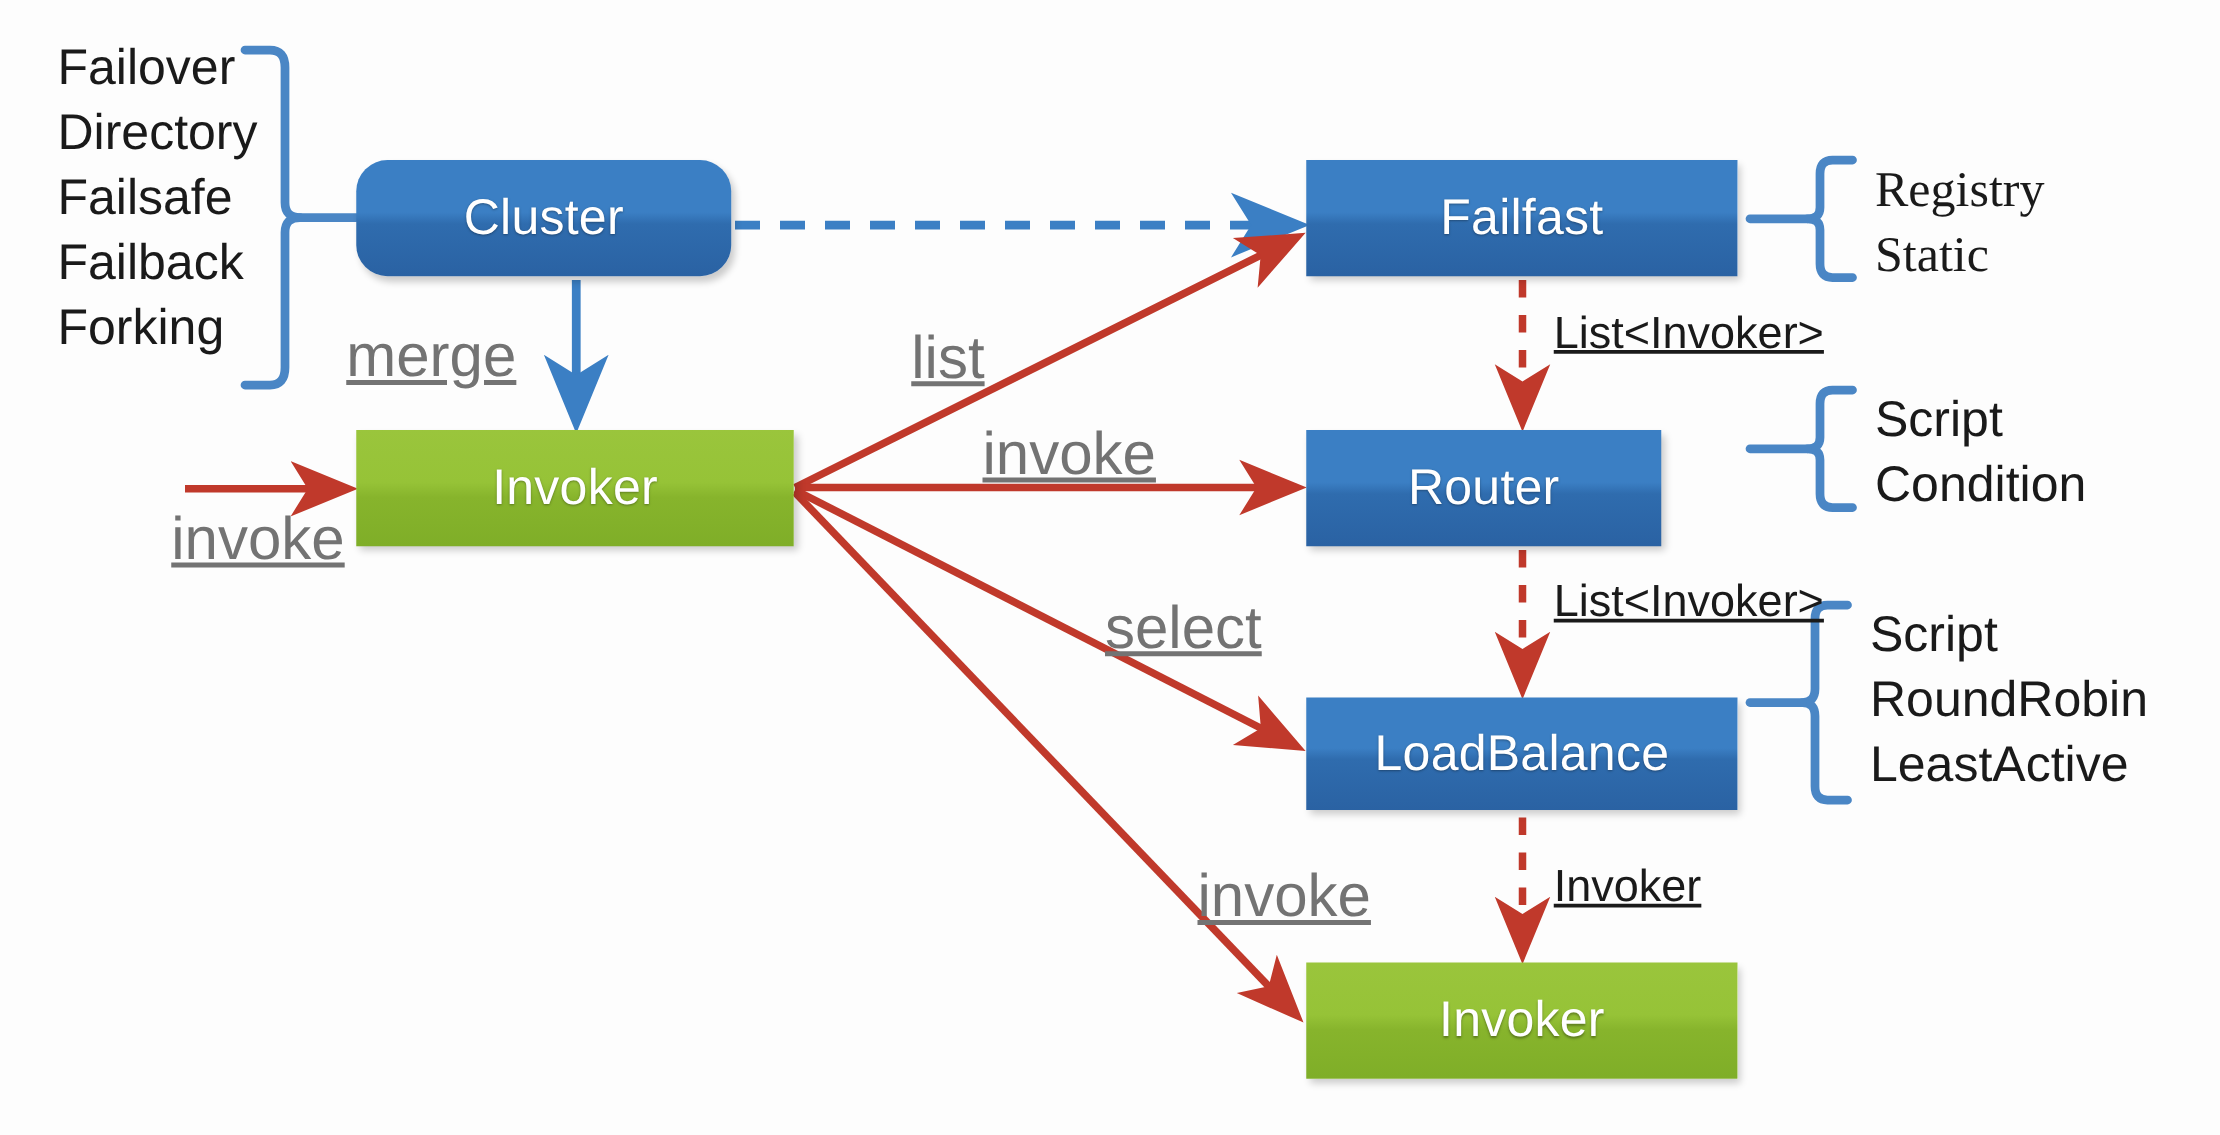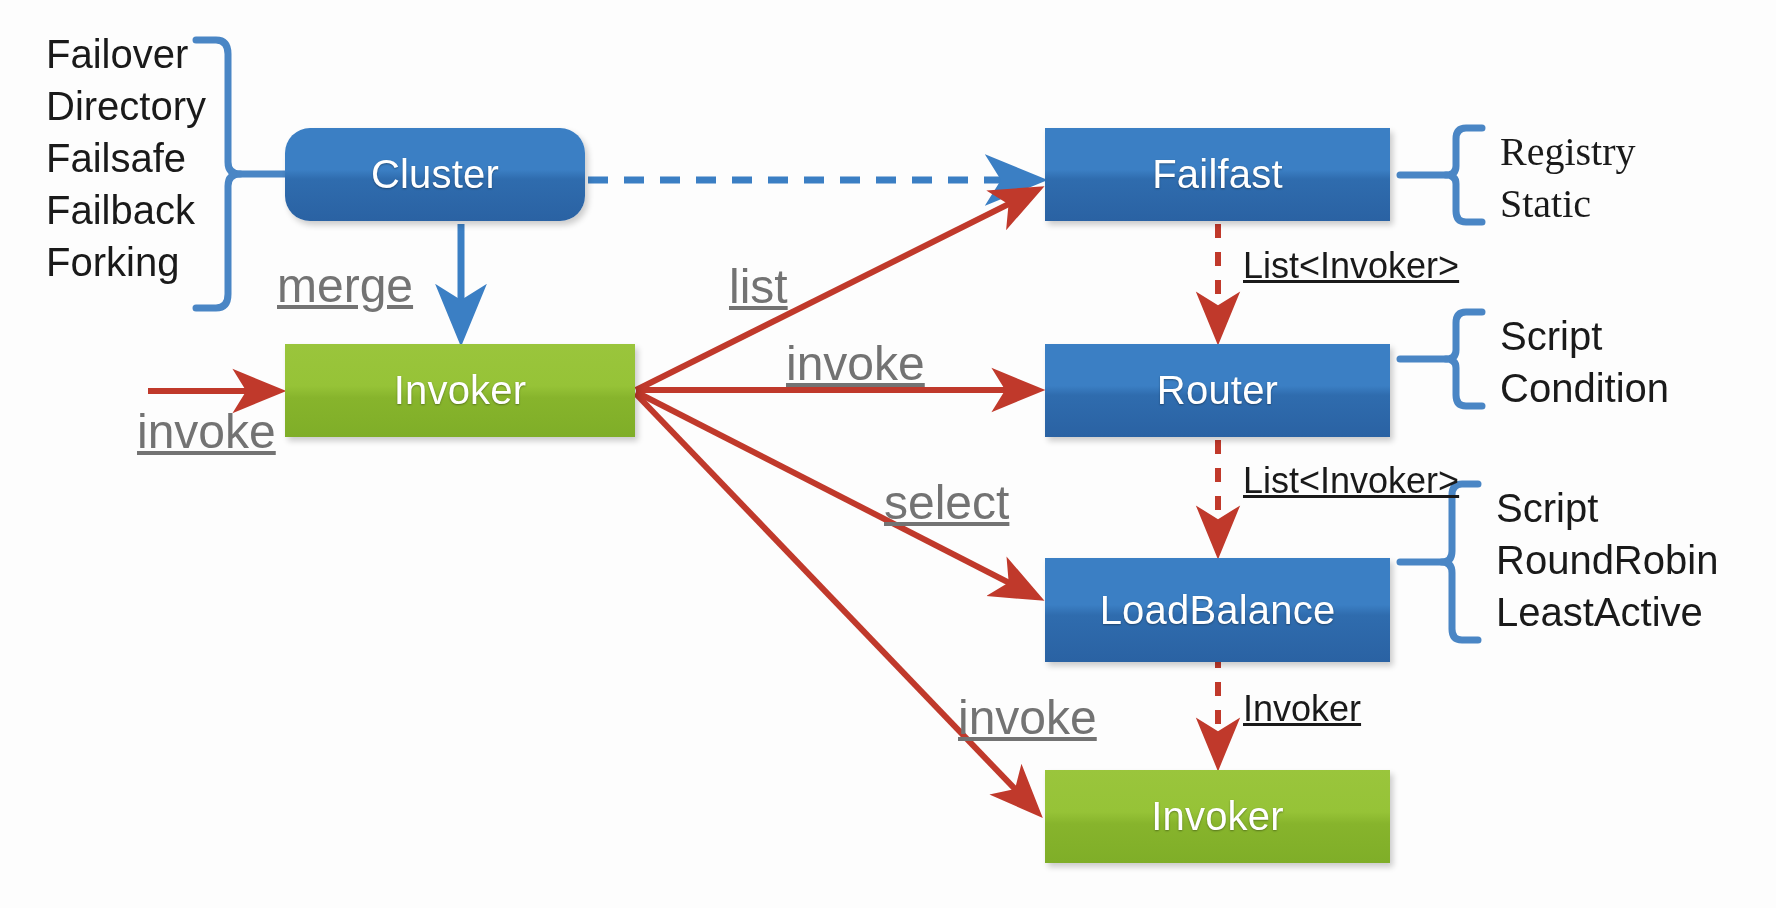--- a/index.html
+++ b/index.html
@@ -125,25 +125,25 @@
   </div>
 
   <div class="node green" style="left:285px; top:344px; width:350px; height:93px;">
     <span>Invoker</span>
   </div>
 
   <div class="node blue" style="left:1045px; top:128px; width:345px; height:93px;">
     <span>Failfast</span>
   </div>
 
-  <div class="node blue" style="left:1045px; top:344px; width:345px; height:93px;">
+  <div class="node blue" style="left:1045px; top:344px; width:284px; height:93px;">
     <span>Router</span>
   </div>
 
-  <div class="node blue" style="left:1045px; top:558px; width:345px; height:104px;">
+  <div class="node blue" style="left:1045px; top:558px; width:345px; height:90px;">
     <span>LoadBalance</span>
   </div>
 
   <div class="node green" style="left:1045px; top:770px; width:345px; height:93px;">
     <span>Invoker</span>
   </div>
 
   <div class="side-list" style="left:22px; top:28px;margin-left:24px;">
     <div>Failover</div>
     <div>Directory</div>

